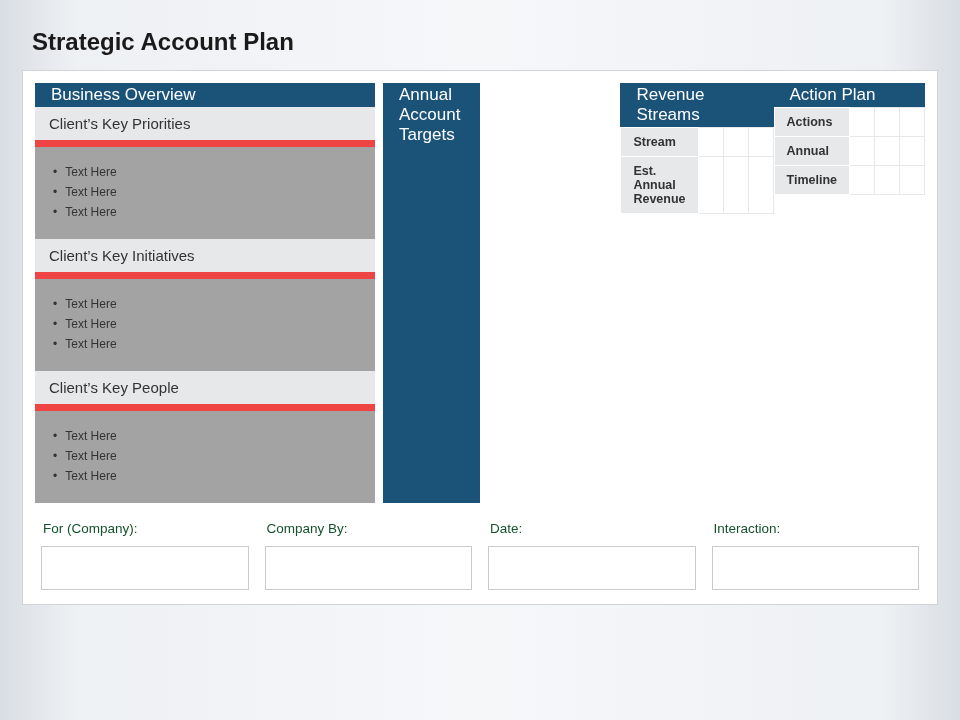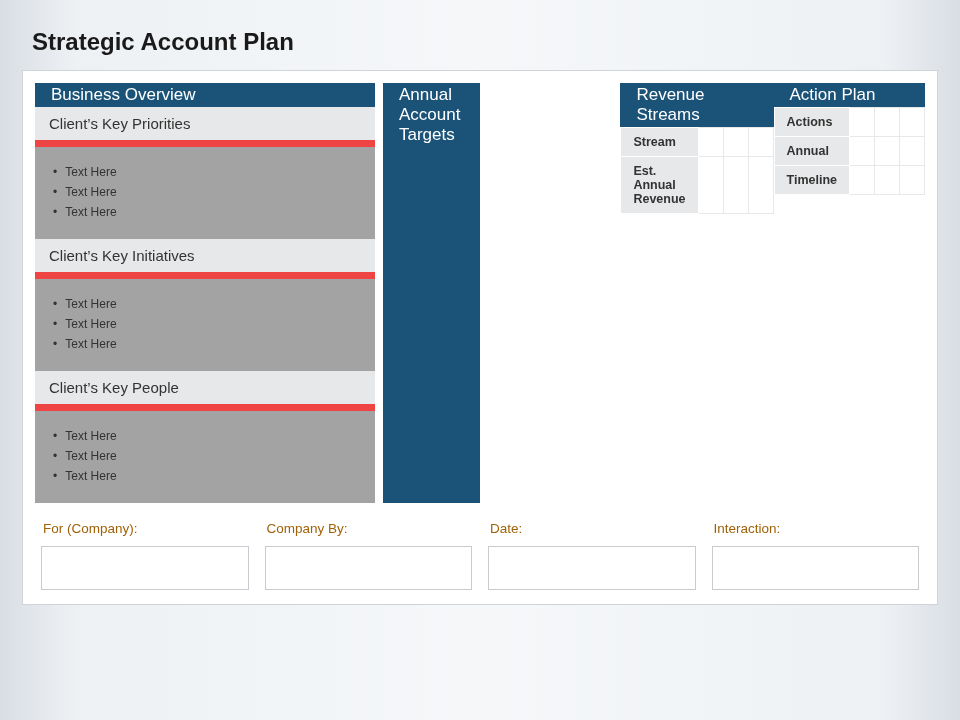--- a/index.html
+++ b/index.html
@@ -67,21 +67,21 @@
     font-weight: bold;
   }
   .mini-table td.label { width: 46%; }
   .mini-table td.cell { background: #ffffff; border: 1px solid #e7e8e9; width: 18%; }
   .footer-row {
     margin-top: 14px;
     display: grid;
     grid-template-columns: 1fr 1fr 1fr 1fr;
     column-gap: 16px;
     font-size: 13.5px;
-    color: #a16207;
+    color: #14532d;
     padding: 0 6px;
   }
   .footer-row .lbl { padding: 4px 2px 10px 2px; }
   .footer-box {
     height: 44px;
     background: #ffffff;
     border: 1px solid #c8ccd0;
   }
   .stack { display: flex; flex-direction: column; }
   .right-col { display: flex; flex-direction: row; }

